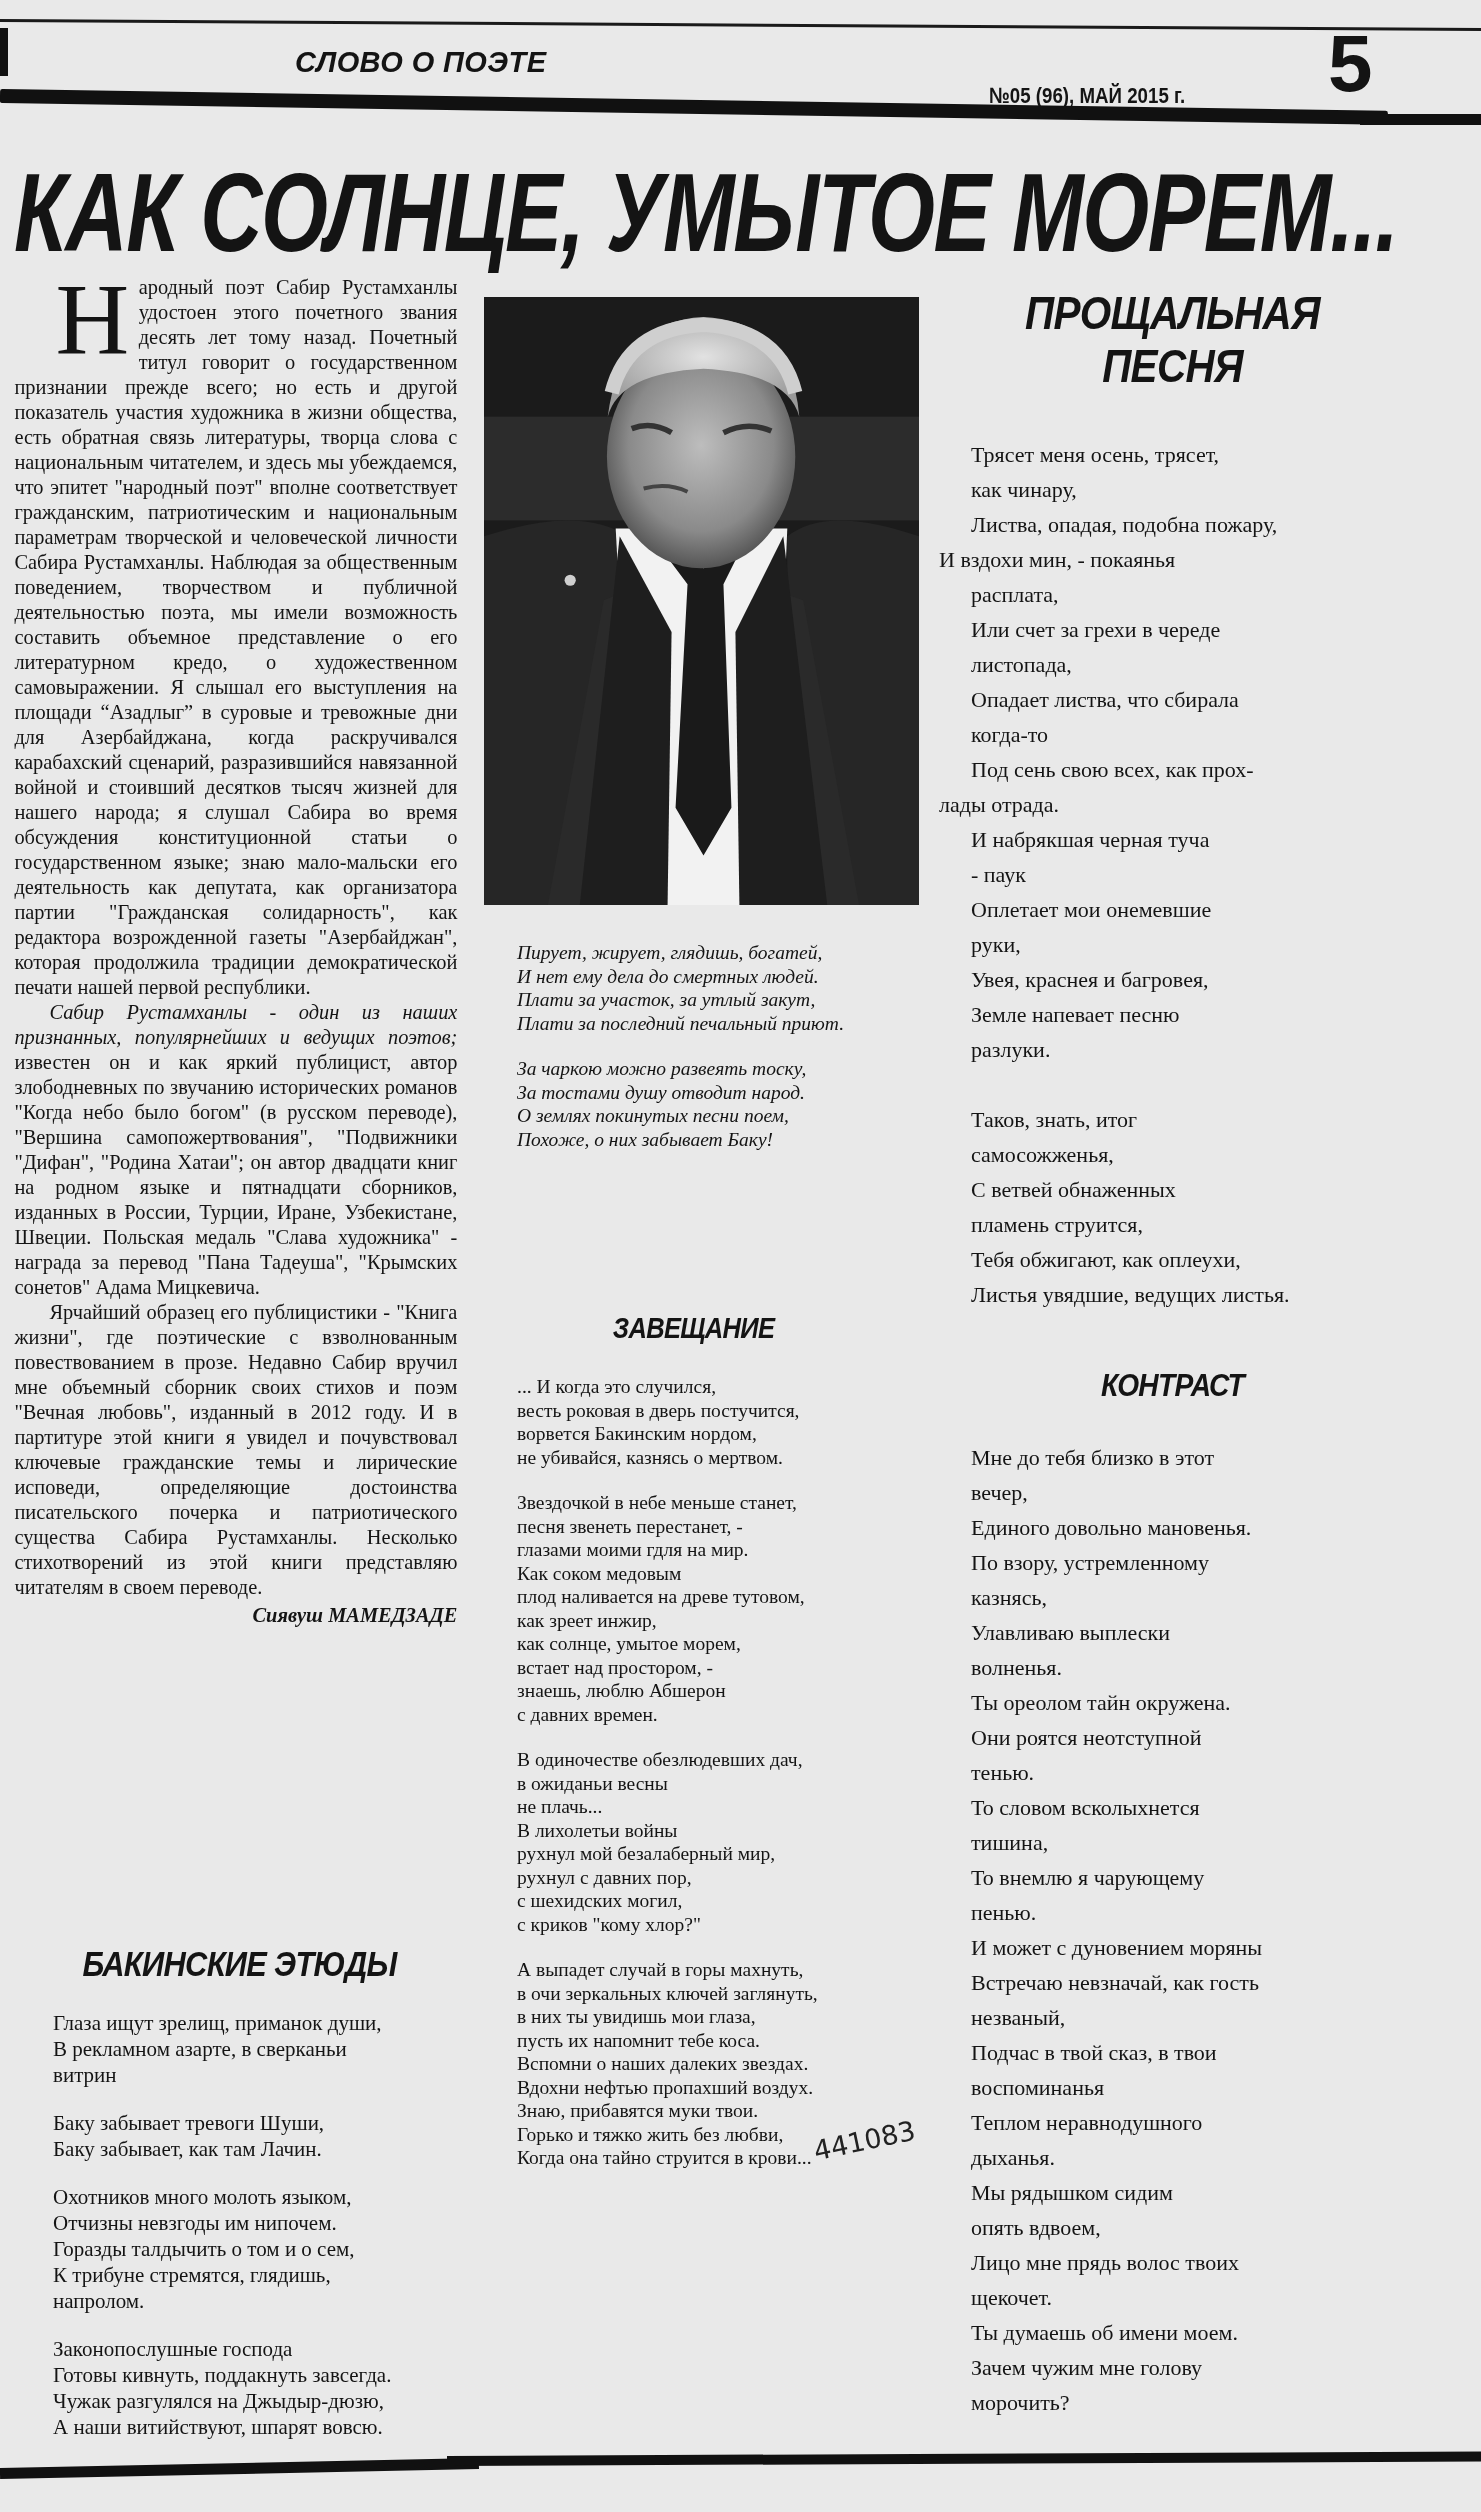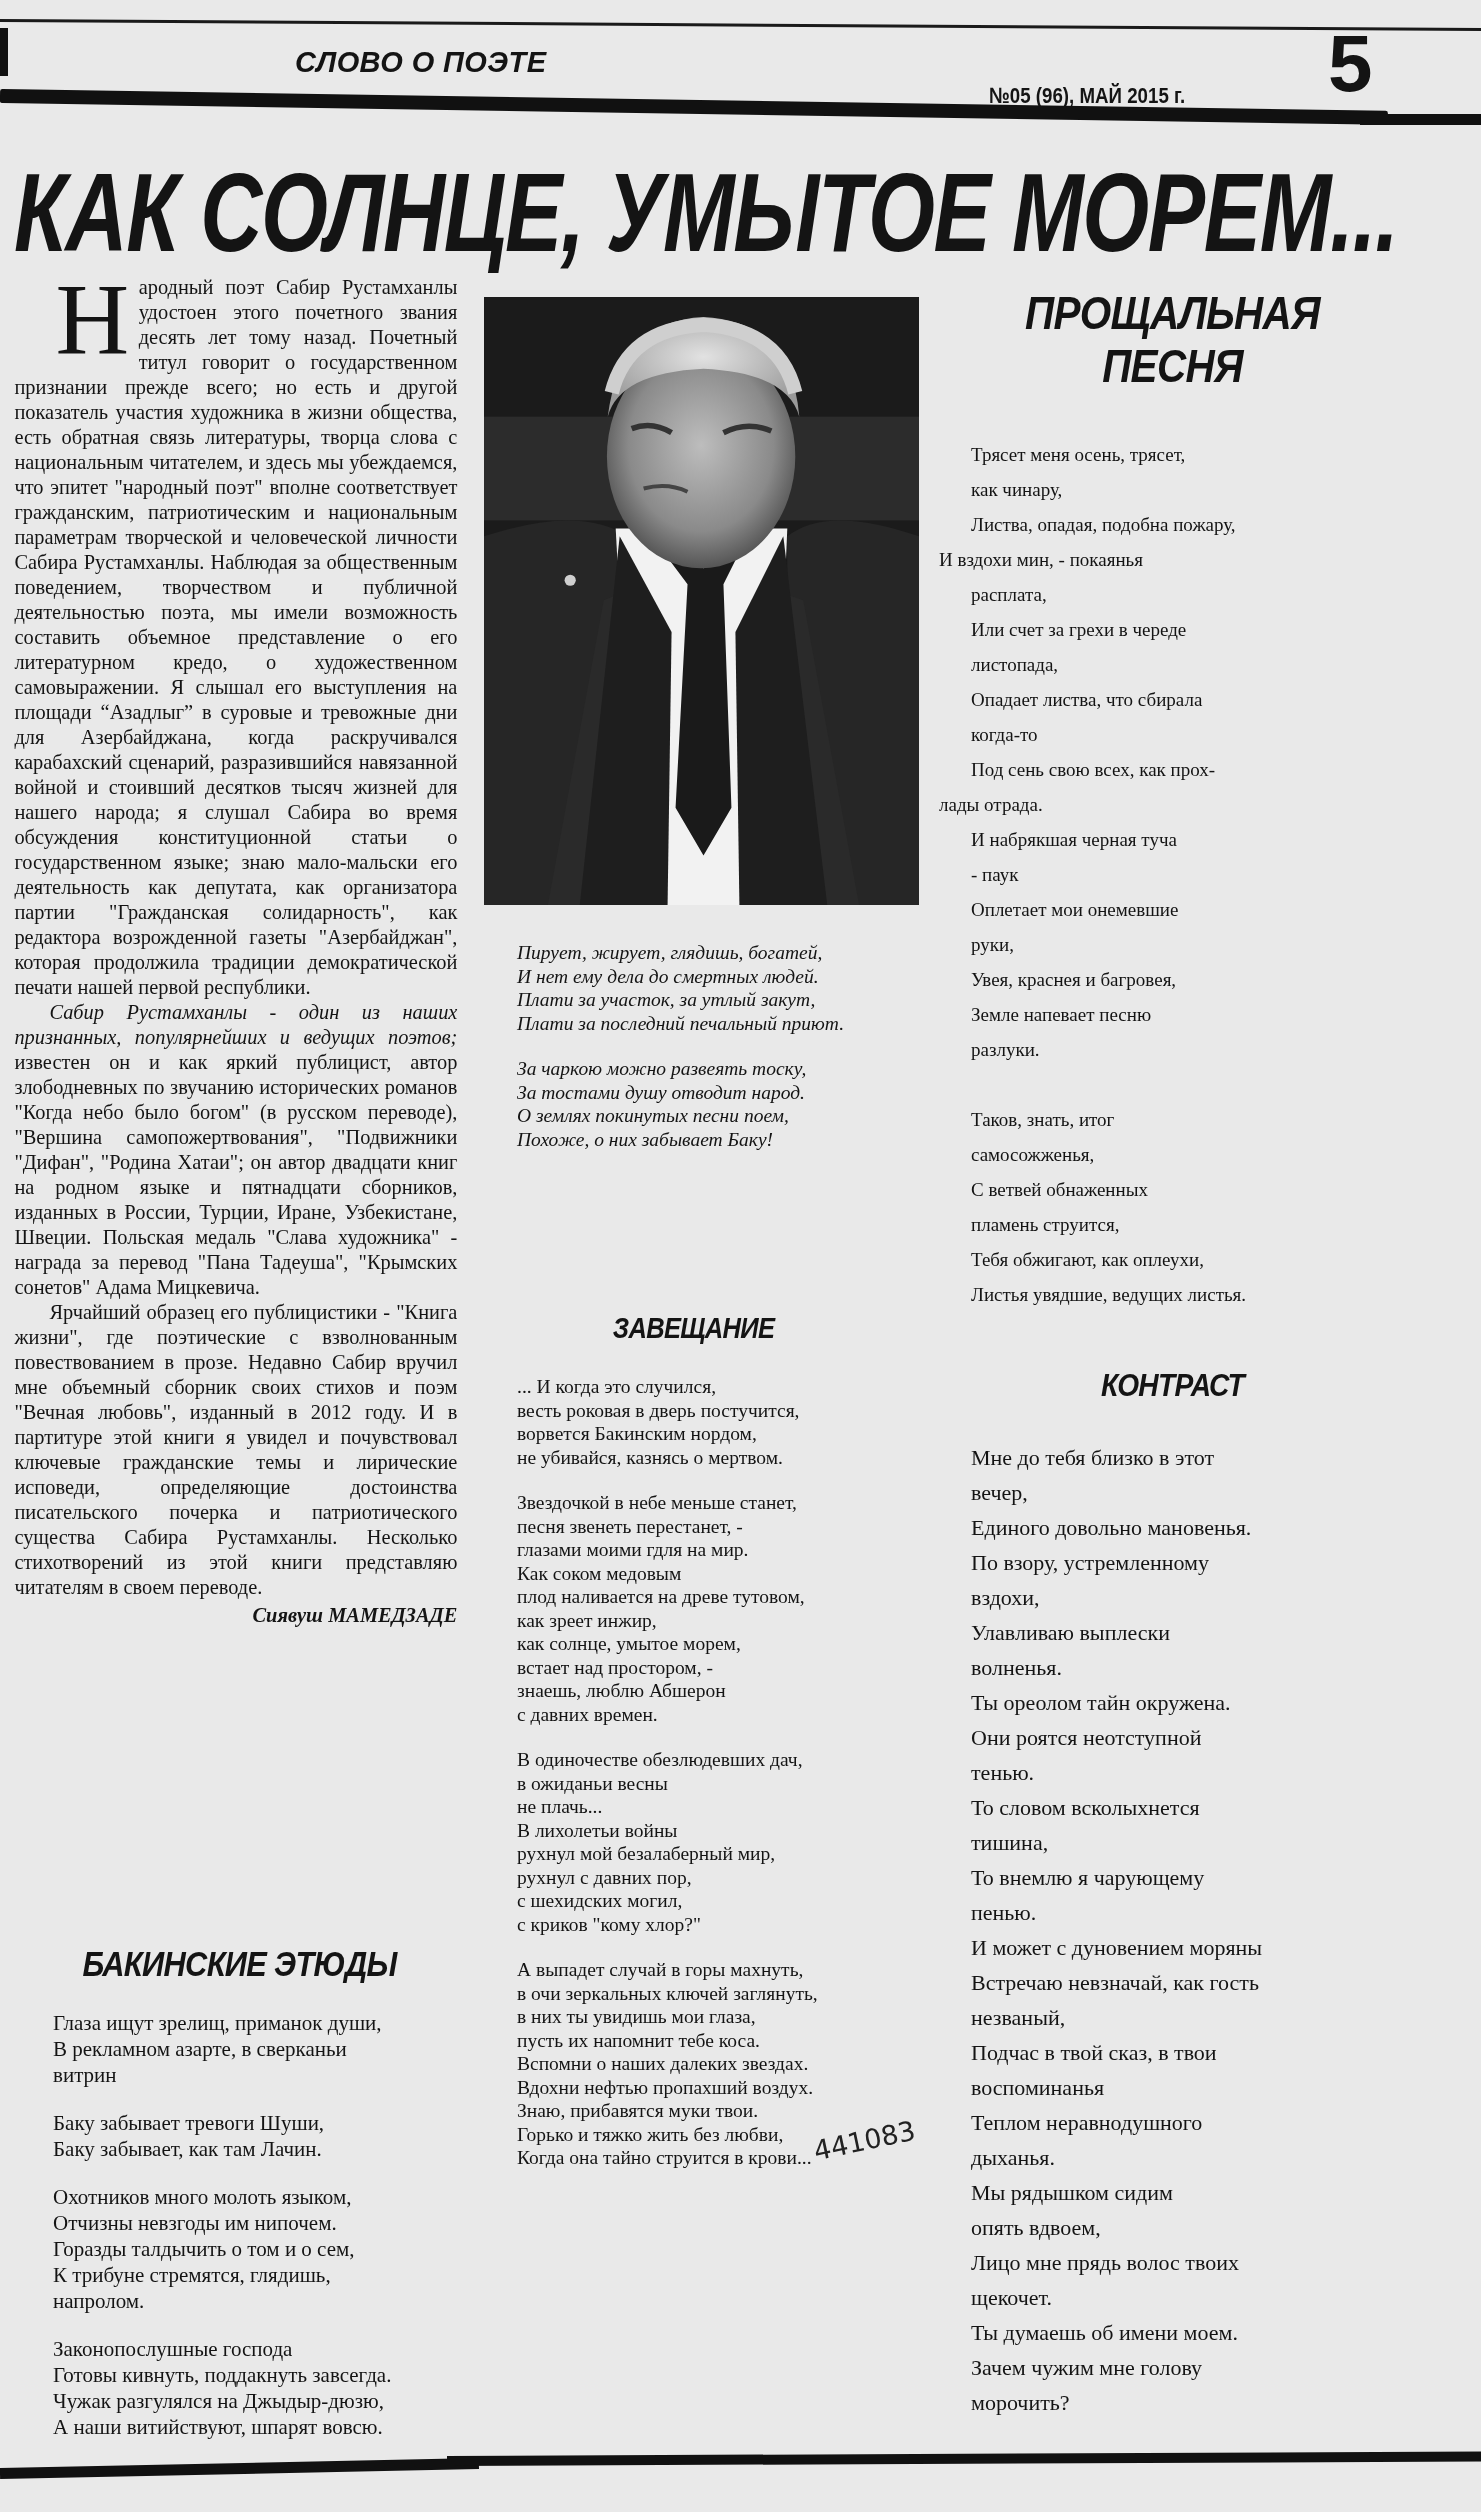--- a/index.html
+++ b/index.html
@@ -36,21 +36,21 @@
   .t-proch { left:949px; top:287px; width:447px; font-size:46px; line-height:53px; }
   .t-kontr { left:989px; top:1369px; width:367px; font-size:32px; }
   
   .poem { font-size:21px; line-height:26px; }
   .poem .stanza { margin-bottom:22px; }
   .poem .line { display:block; white-space:nowrap; }
   .poem .line.r { text-align:left; }
   .p-baku { left:53px; top:2010px; width:407px; }
   .p-mid1 { left:517px; top:941px; width:415px; font-size:19.5px; line-height:23.5px;font-style:italic; }
   .p-zav { left:517px; top:1375px; width:415px; font-size:19.5px; line-height:23.5px; }
-  .p-proch { left:971px; top:437px; width:423px; font-size:19px; line-height:35px; }
+  .p-proch { left:971px; top:437px; width:423px; font-size:22px; line-height:35px; }
   .p-proch .line.out { margin-left:-32px; }
   .p-kontr { left:971px; top:1440px; width:423px; font-size:22px; line-height:35px; }
   .p-proch .stanza, .p-kontr .stanza { margin-bottom:35px; }
   .handwriting { left:813px; top:2125px; font-family:"DejaVu Sans",sans-serif; font-size:27px; transform:rotate(-12deg); color:#222; }
   
   .rule-bottom-left { left:0; top:2468px; width:479px; height:11px; background:#111; transform:rotate(-1.2deg); transform-origin:left; }
   .rule-bottom { left:447px; top:2456px; width:1037px; height:9.6px; background:#111; transform:rotate(-0.25deg); transform-origin:left; }
 </style>
 </head>
 <body>
@@ -224,21 +224,21 @@
     </div>
   </div>
 
 <div class="abs poem-title t-kontr">КОНТРАСТ</div>
 <div class="abs poem p-kontr">
     <div class="stanza">
       <span class="line">Мне до тебя близко в этот</span>
       <span class="line r">вечер,</span>
       <span class="line">Единого довольно мановенья.</span>
       <span class="line">По взору, устремленному</span>
-      <span class="line r">вздохи,</span>
+      <span class="line r">казнясь,</span>
       <span class="line">Улавливаю выплески</span>
       <span class="line r">волненья.</span>
       <span class="line">Ты ореолом тайн окружена.</span>
       <span class="line">Они роятся неотступной</span>
       <span class="line r">тенью.</span>
       <span class="line">То словом всколыхнется</span>
       <span class="line r">тишина,</span>
       <span class="line">То внемлю я чарующему</span>
       <span class="line r">пенью.</span>
       <span class="line">И может с дуновением моряны</span>

